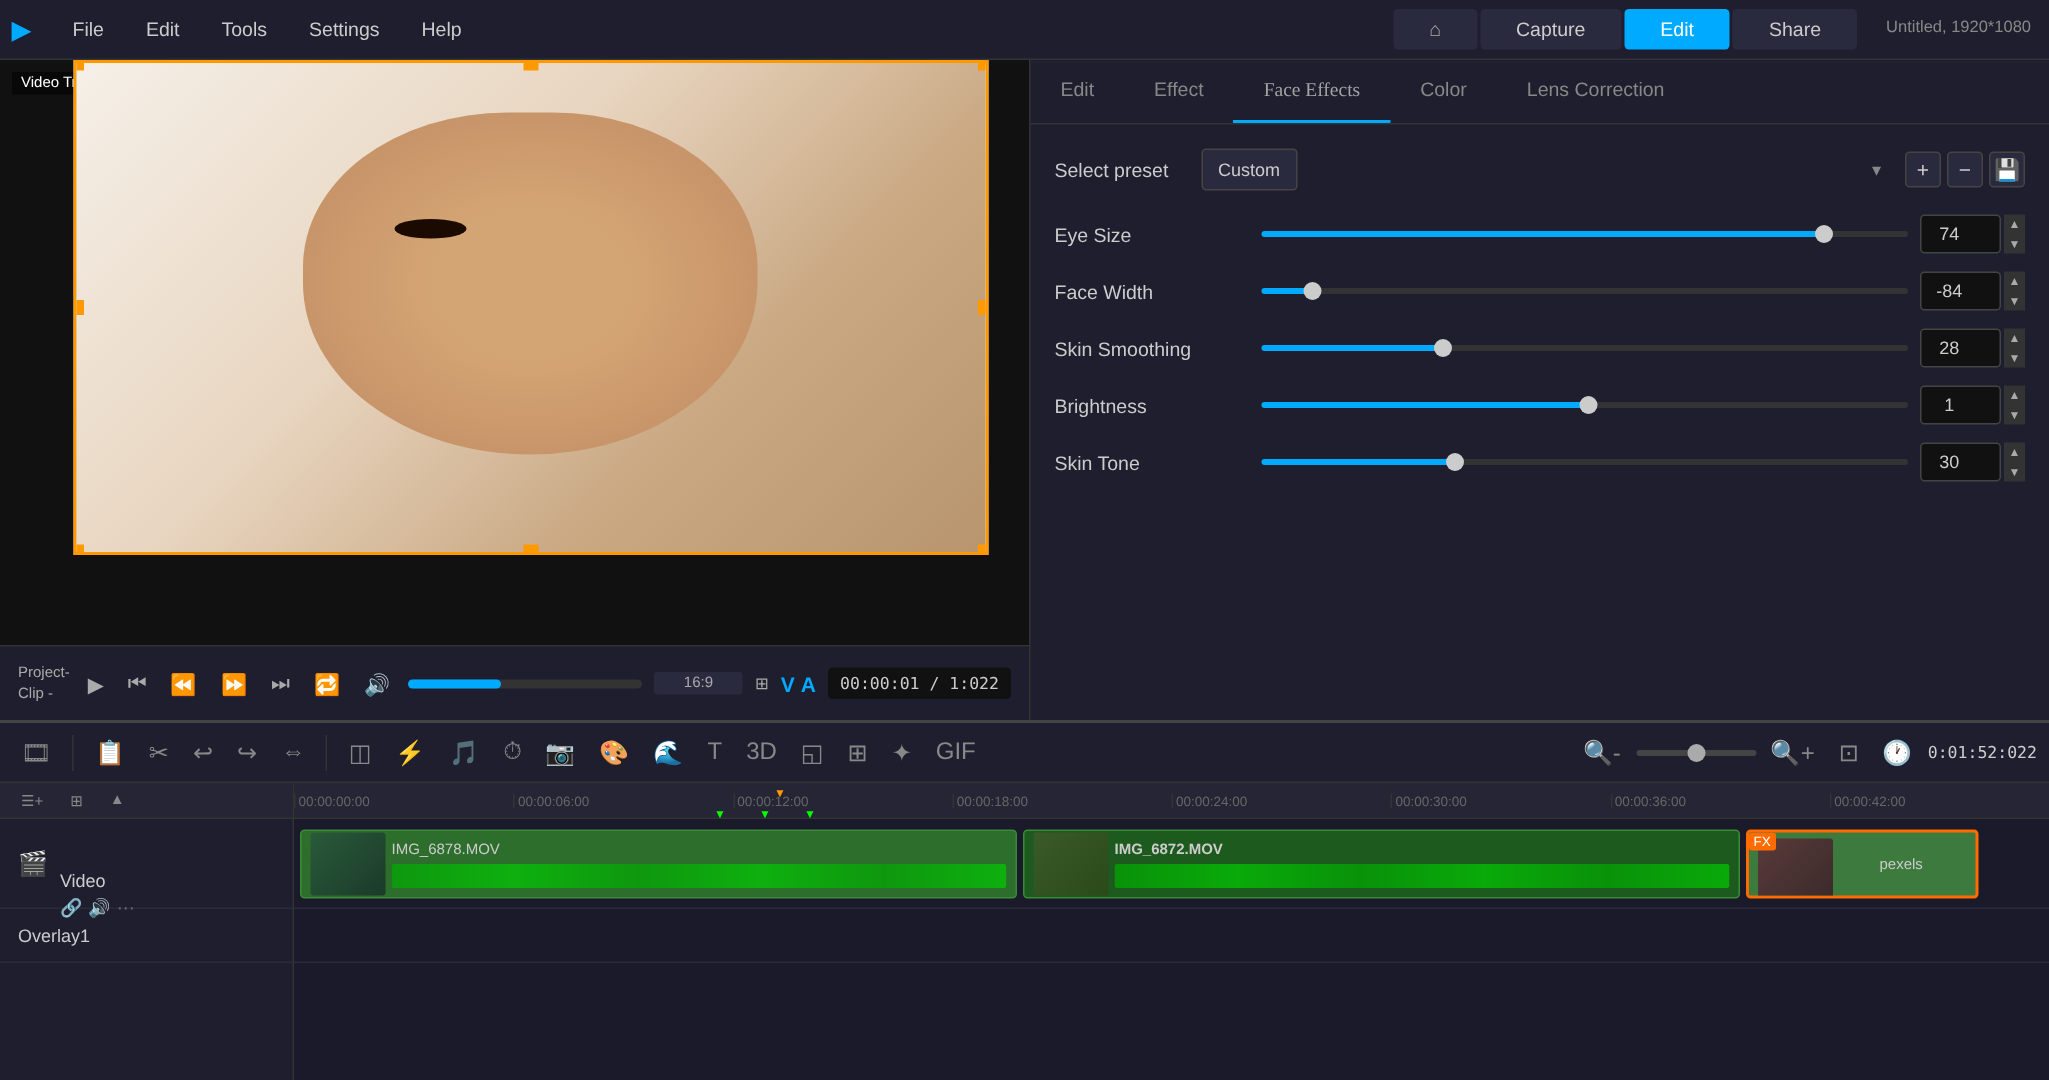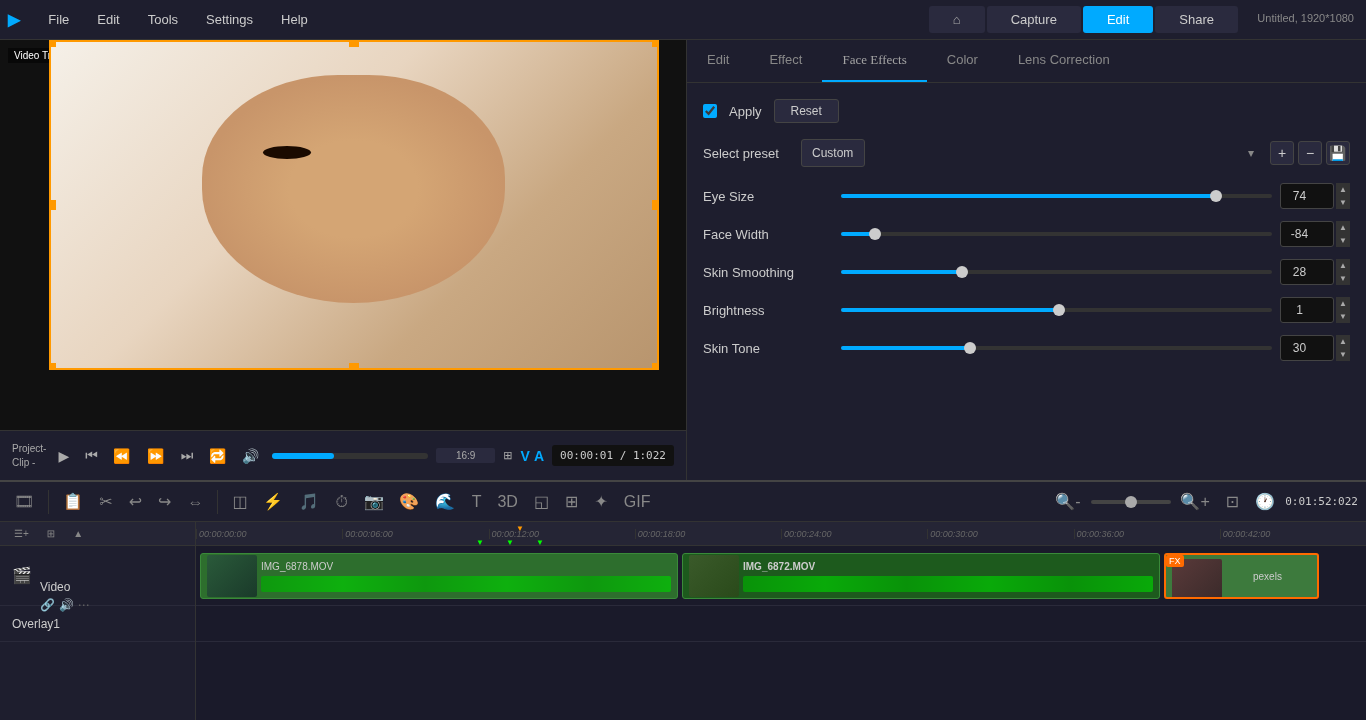--- a/index.html
+++ b/index.html
@@ -183,25 +183,20 @@
     <div class="tabs-bar">
       <div class="tab">Edit</div>
       <div class="tab">Effect</div>
       <div class="tab active">Face Effects</div>
       <div class="tab">Color</div>
       <div class="tab">Lens Correction</div>
     </div>
 
     <div class="panel-content">
 
-      <div class="apply-row">
-        <input type="checkbox" class="apply-checkbox" checked="" style="">
-        <span class="apply-label">Apply</span>
-        <button class="reset-btn">Reset</button>
-      </div>
 
       <div class="preset-row">
         <span class="preset-label">Select preset</span>
         <div class="select-wrapper">
           <select class="preset-select">
             <option>Custom</option>
             <option>Natural</option>
             <option>Portrait</option>
             <option>Smooth</option>
           </select>
@@ -336,21 +331,21 @@
         </div>
       </div>
 
       <div class="track-label" style="height:36px;">
         <div style="color:#ccc;font-size:12px;">Overlay1</div>
       </div>
     </div>
 
     <div style="flex:1;overflow-x:auto;overflow-y:hidden;">
 
-      <div class="timeline-ruler" style="padding-left:0;font-style:italic;">
+      <div class="timeline-ruler" style="padding-left:0;">
         <div class="ruler-marks">
           <div class="ruler-mark">00:00:00:00</div>
           <div class="ruler-mark">00:00:06:00</div>
           <div class="ruler-mark">00:00:12:00</div>
           <div class="ruler-mark">00:00:18:00</div>
           <div class="ruler-mark">00:00:24:00</div>
           <div class="ruler-mark">00:00:30:00</div>
           <div class="ruler-mark">00:00:36:00</div>
           <div class="ruler-mark">00:00:42:00</div>
         </div>

